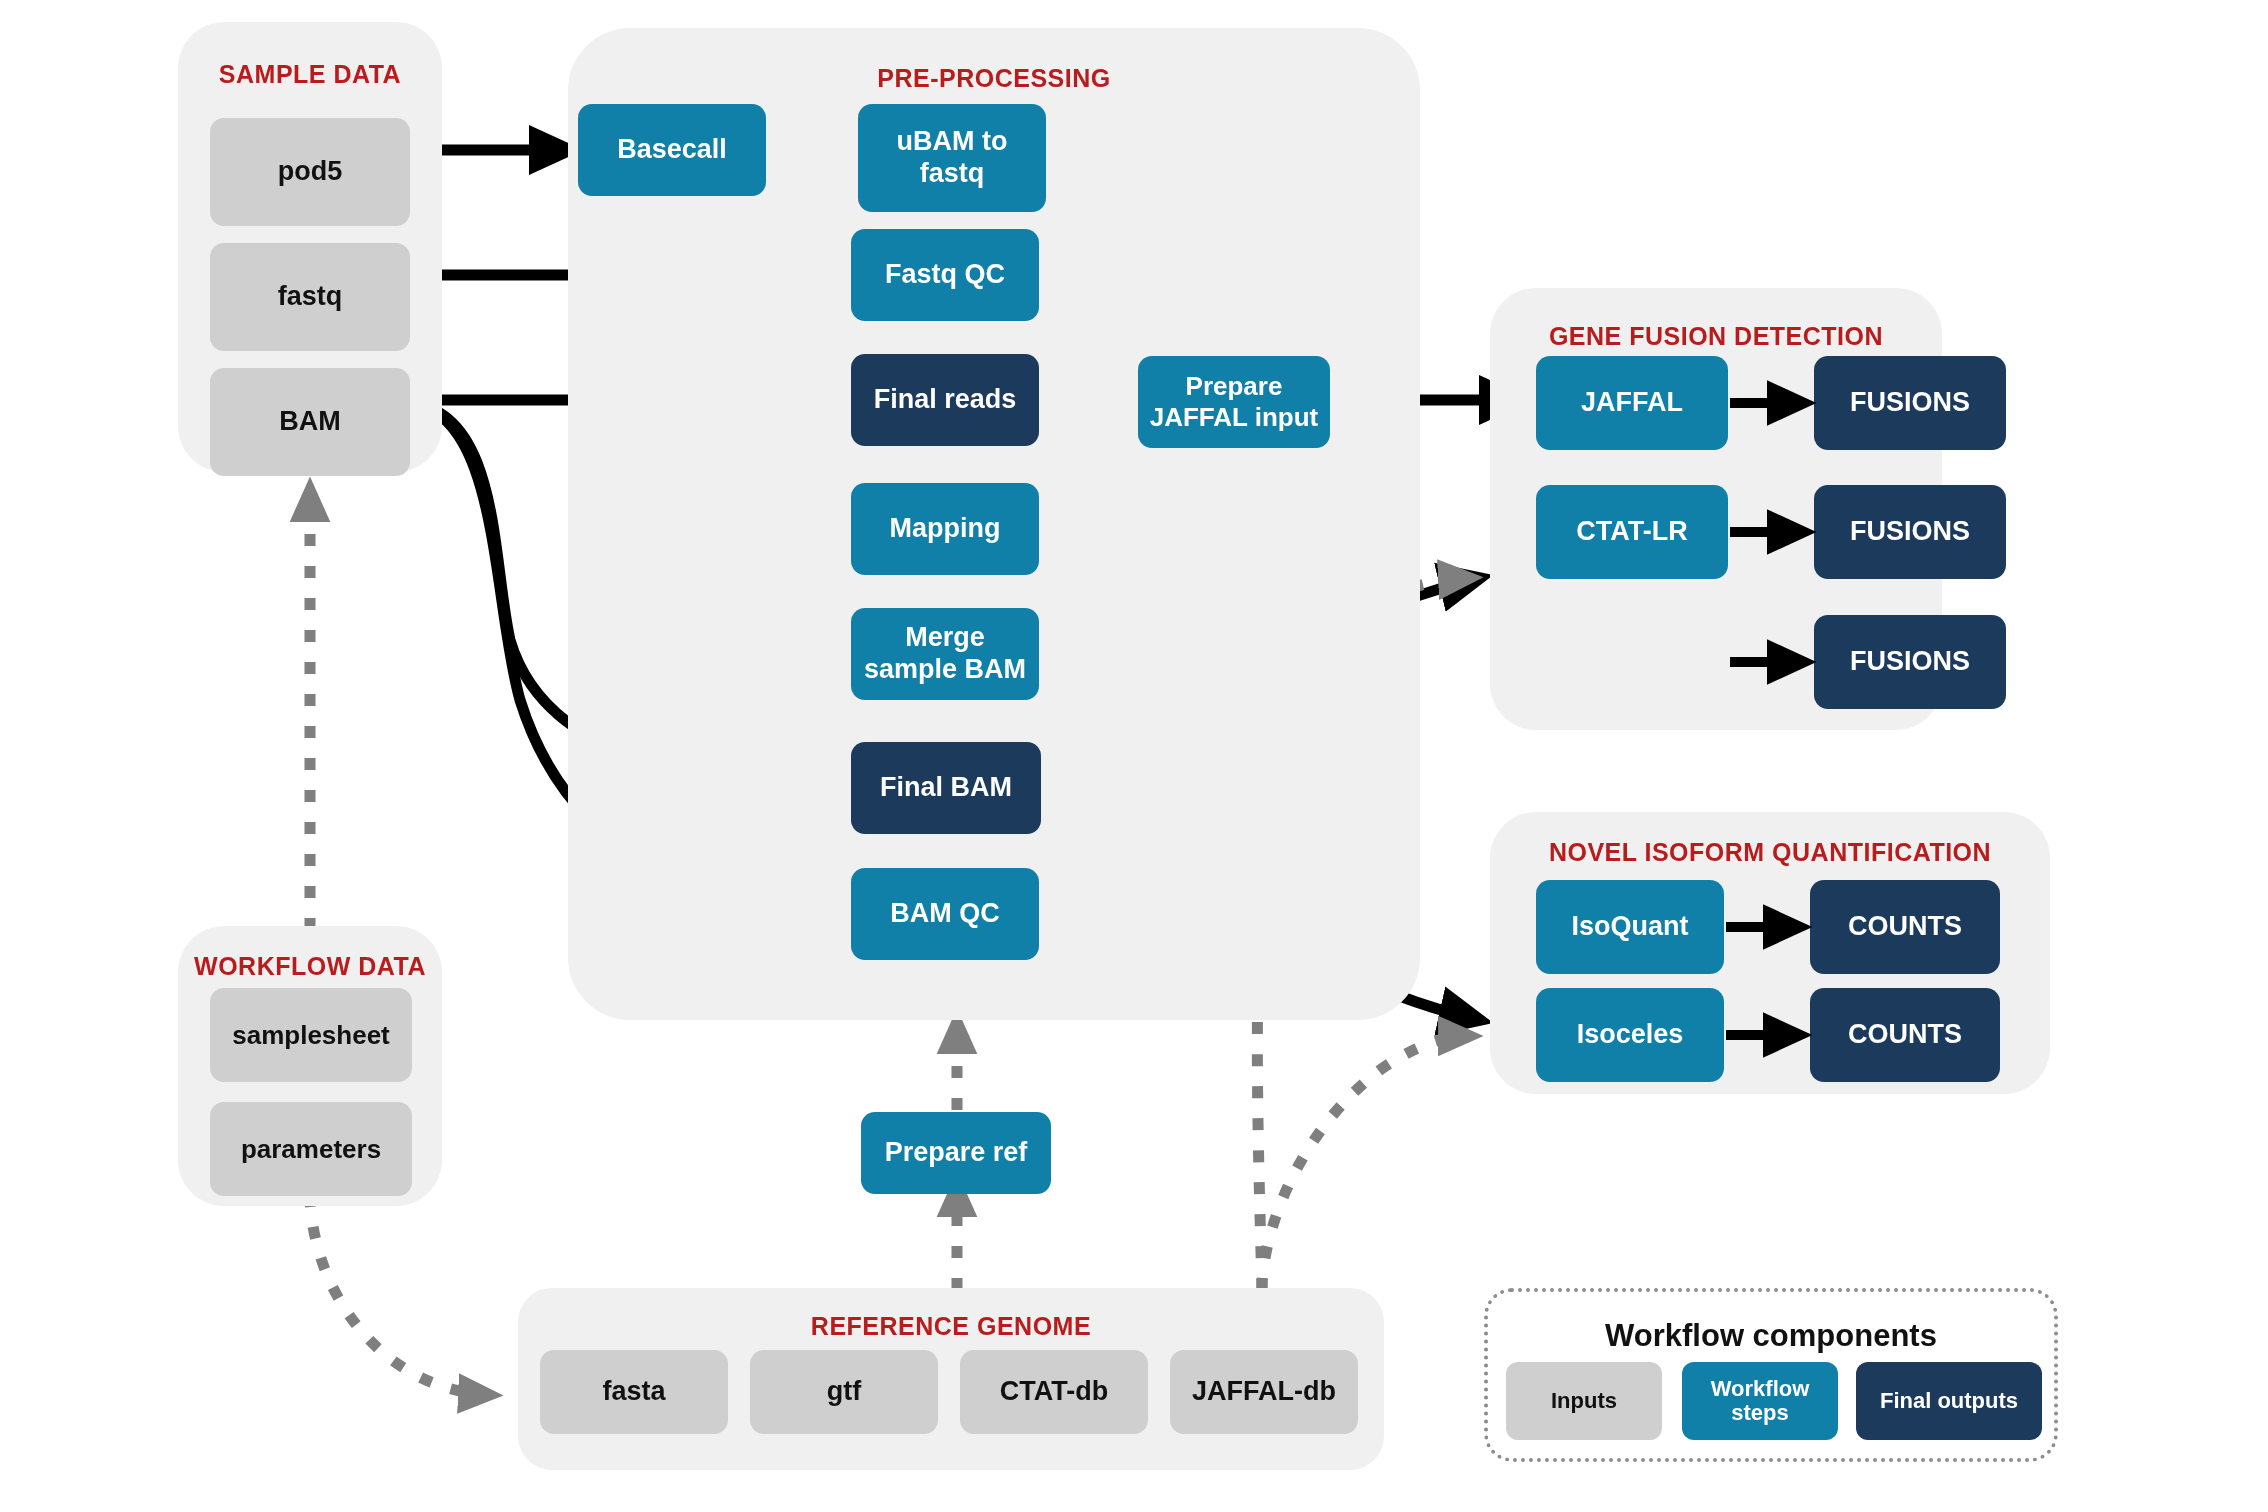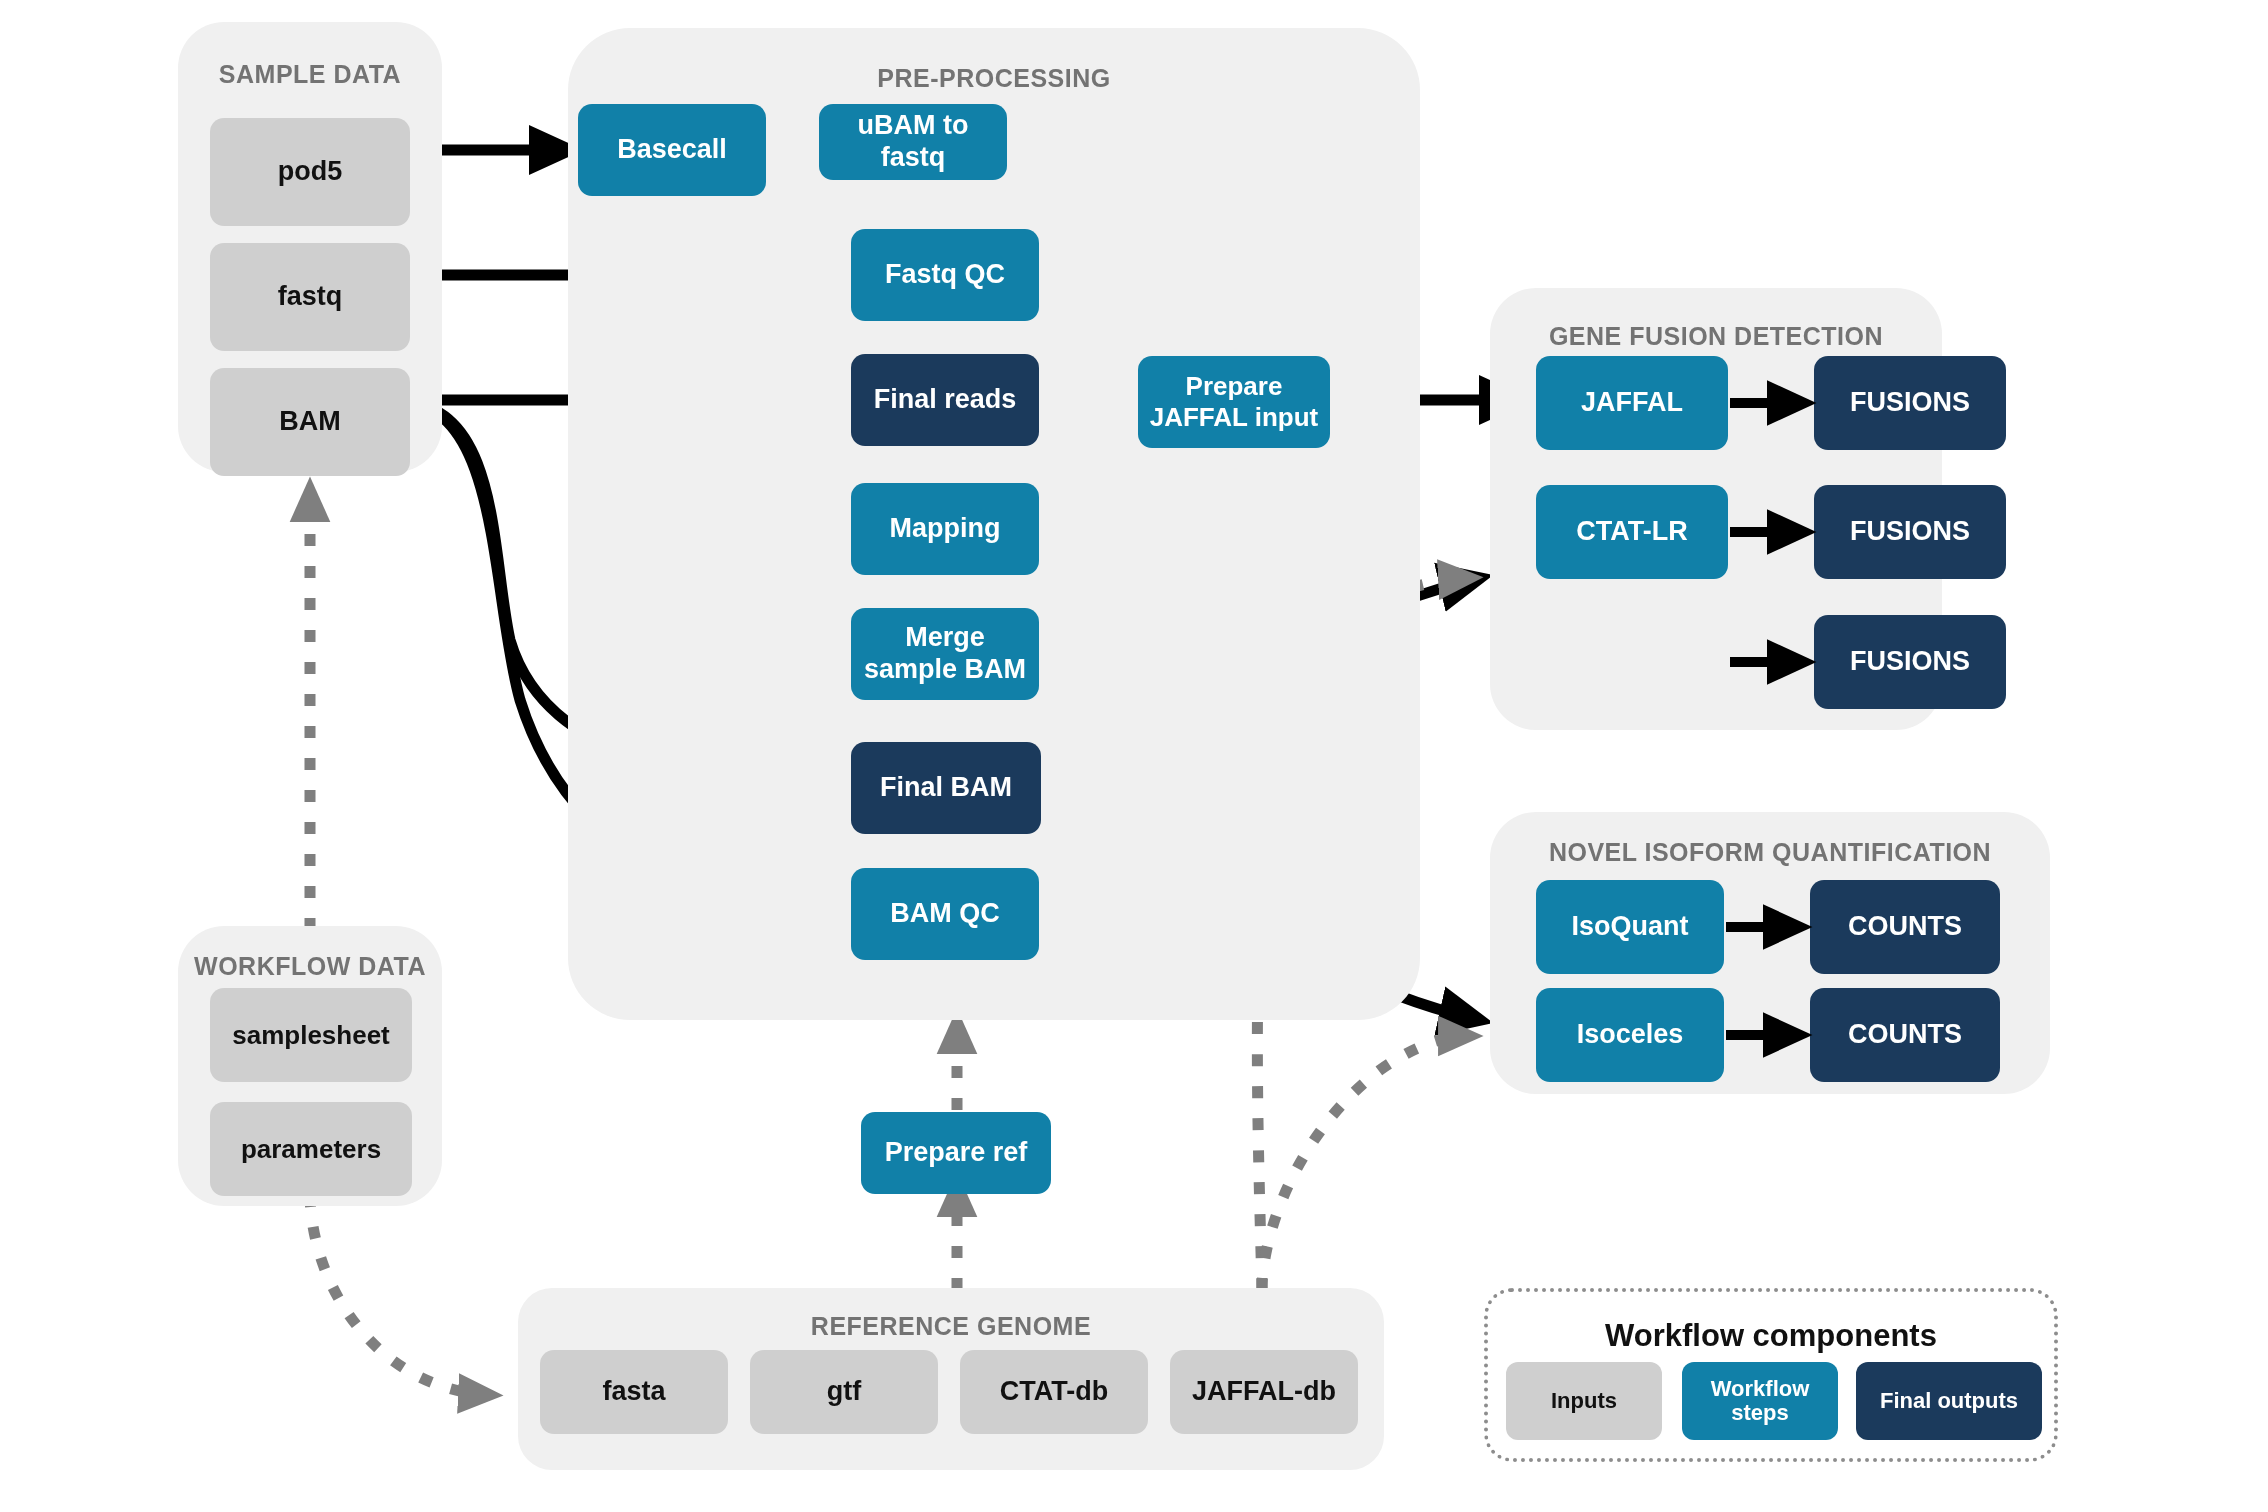--- a/index.html
+++ b/index.html
@@ -17,21 +17,21 @@
     position: absolute;
     background: #f0f0f0;
     border-radius: 46px;
   }
   .panel-title {
     position: absolute;
     width: 100%;
     text-align: center;
     font-weight: bold;
     letter-spacing: 0.5px;
-    color: #737373;
+    color: #b91c1c;
     font-size: 25px;
   }
 
   
   .node {
     position: absolute;
     border-radius: 14px;
     display: flex;
     align-items: center;
     justify-content: center;
@@ -145,21 +145,21 @@
     <div class="node input" style="left:32px; top:221px; width:200px; height:108px; font-size:27px;">fastq</div>
     <div class="node input" style="left:32px; top:346px; width:200px; height:108px; font-size:27px;">BAM</div>
   </div>
 
   <div class="panel" style="left:568px; top:28px; width:852px; height:992px; border-radius:62px;">
     <div class="panel-title" style="top:36px;">PRE-PROCESSING</div>
   </div>
 
   <div class="node step" style="left:578px; top:104px; width:188px; height:92px; font-size:27px;">Basecall</div>
 
-  <div class="node step" style="left:819px; top:104px; width:188px; height:76px; font-size:27px;">
+  <div class="node step" style="left:858px; top:104px; width:188px; height:108px; font-size:27px;">
     <span>uBAM to<br>fastq</span>
   </div>
 
   <div class="node step" style="left:851px; top:229px; width:188px; height:92px; font-size:27px;">Fastq QC</div>
 
   <div class="node output" style="left:851px; top:354px; width:188px; height:92px; font-size:27px;">Final reads</div>
 
   <div class="node step" style="left:851px; top:483px; width:188px; height:92px; font-size:27px;">Mapping</div>
 
   <div class="node step" style="left:851px; top:608px; width:188px; height:92px; font-size:27px;">

